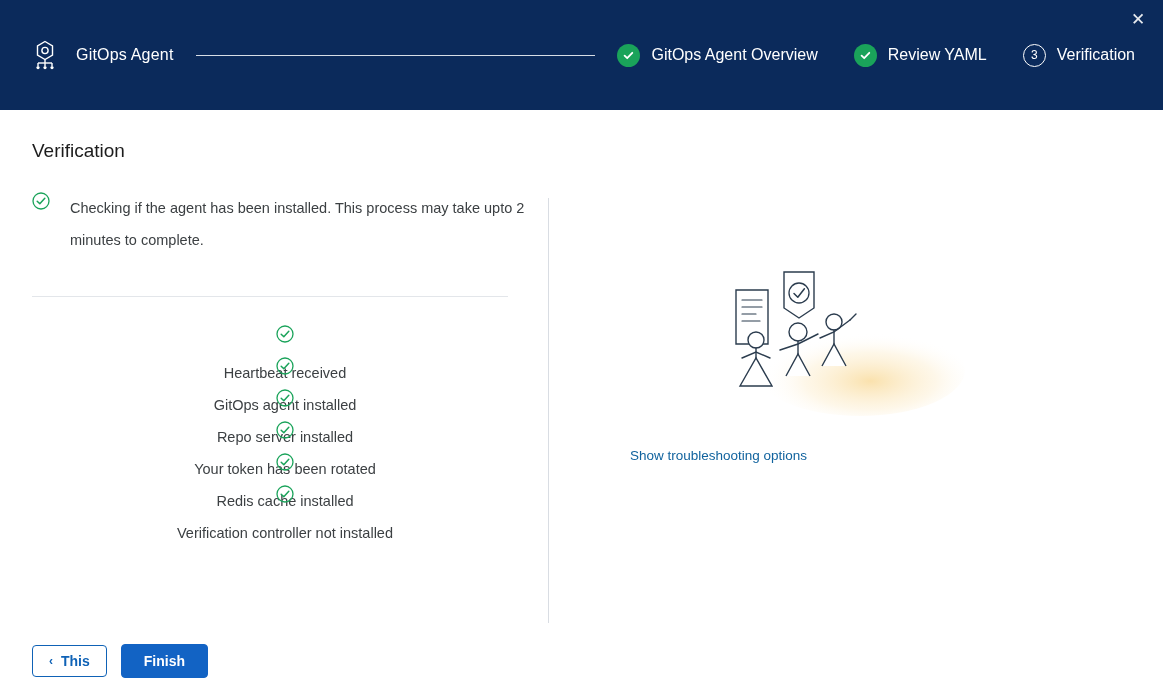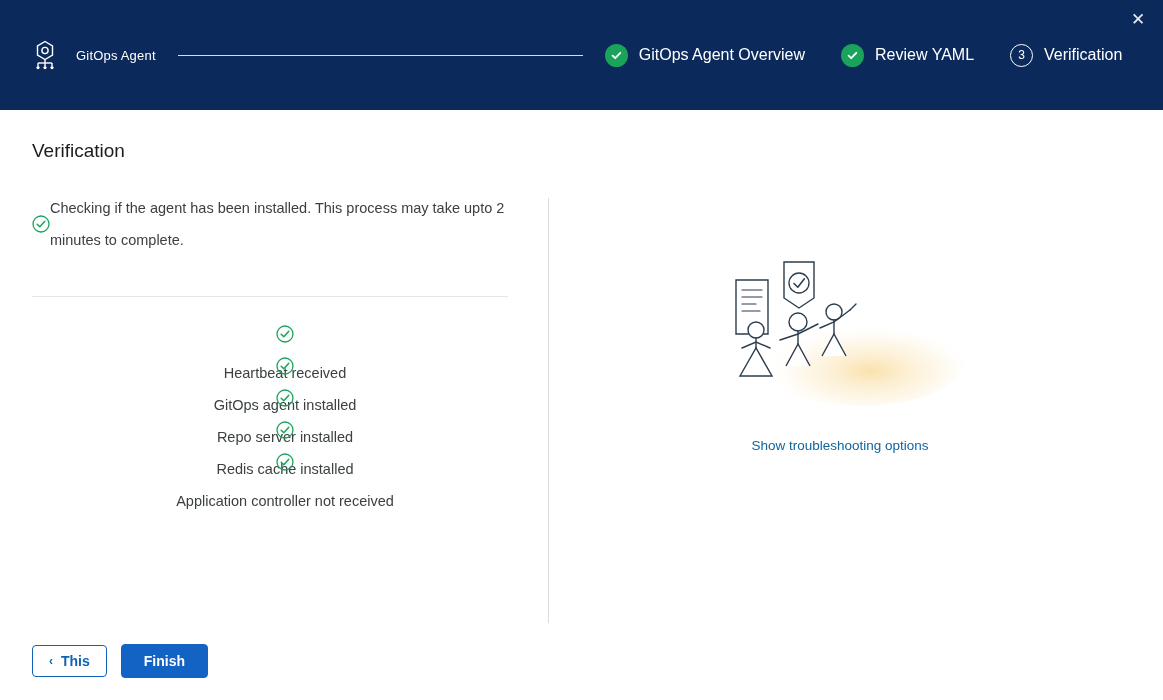--- a/index.html
+++ b/index.html
@@ -39,21 +39,21 @@
   }
   .brand {
     display: flex;
     align-items: center;
     gap: 14px;
     flex: 0 0 auto;
   }
   .brand-logo { width: 34px; height: 34px; display: block; }
   .brand-title {
     color: #ffffff;
-    font-size: 13px;
+    font-size: 16px;
     letter-spacing: .2px;
   }
   .steps {
     display: flex;
     align-items: center;
     flex: 1 1 auto;
     margin-left: 22px;
   }
   .step-line {
     flex: 1 1 auto;
@@ -121,21 +121,22 @@
     margin: 6px 0 0 0;
     height: 425px;
   }
   .right-col {
     flex: 1 1 auto;
     position: relative;
   }
 
   .status-line {
     display: flex;
-    align-items: center;
+    align-items: flex-start;
+    gap: 20px;
   }
   .status-text {
     font-size: 14.5px;
     color: #3c4043;
     line-height: 32px;
     max-width: 460px;
   }
   .hr {
     height: 1px;
     background: #e3e6ea;
@@ -157,23 +158,23 @@
     font-size: 14.5px;
     color: #3c4043;
   }
 
   .check-icon { width: 18px; height: 18px; display: block; flex: 0 0 18px; }
 
   
   .illustration-wrap {
     position: absolute;
     left: 50%;
-    top: 60px;
+    top: 70px;
     transform: translateX(-50%);
-    text-align: center;
+    text-align: left;
     width: 420px;
   }
   .illu-svg { display: block; margin: 0 auto; }
   .trouble-link {
     display: inline-block;
     margin-top: 16px;
     color: #11639e;
     font-size: 13.5px;
     text-decoration: none;
     cursor: pointer;
@@ -317,39 +318,48 @@
           <div class="check-item">
             <span class="check-icon">
               <svg width="18" height="18" viewBox="0 0 18 18">
                 <circle cx="9" cy="9" r="8" stroke="#1aa35a" stroke-width="1.3" fill="none"></circle>
                 <path d="M5.2 9.2 L7.8 11.7 L12.8 6.3" stroke="#1aa35a" stroke-width="1.5" fill="none" stroke-linecap="round" stroke-linejoin="round"></path>
               </svg>
             </span>
             <span class="check-item-label">Repo server installed</span>
           </div>
 
+          <div class="check-item">
+            <span class="check-icon">
+              <svg width="18" height="18" viewBox="0 0 18 18">
+                <circle cx="9" cy="9" r="8" stroke="#1aa35a" stroke-width="1.3" fill="none"></circle>
+                <path d="M5.2 9.2 L7.8 11.7 L12.8 6.3" stroke="#1aa35a" stroke-width="1.5" fill="none" stroke-linecap="round" stroke-linejoin="round"></path>
+              </svg>
+            </span>
+            <span class="check-item-label">Your token has been rotated</span>
+          </div>
 
           <div class="check-item">
             <span class="check-icon">
               <svg width="18" height="18" viewBox="0 0 18 18">
                 <circle cx="9" cy="9" r="8" stroke="#1aa35a" stroke-width="1.3" fill="none"></circle>
                 <path d="M5.2 9.2 L7.8 11.7 L12.8 6.3" stroke="#1aa35a" stroke-width="1.5" fill="none" stroke-linecap="round" stroke-linejoin="round"></path>
               </svg>
             </span>
             <span class="check-item-label">Redis cache installed</span>
           </div>
 
           <div class="check-item">
             <span class="check-icon">
               <svg width="18" height="18" viewBox="0 0 18 18">
                 <circle cx="9" cy="9" r="8" stroke="#1aa35a" stroke-width="1.3" fill="none"></circle>
                 <path d="M5.2 9.2 L7.8 11.7 L12.8 6.3" stroke="#1aa35a" stroke-width="1.5" fill="none" stroke-linecap="round" stroke-linejoin="round"></path>
               </svg>
             </span>
-            <span class="check-item-label">Application controller not received</span>
+            <span class="check-item-label">Verification controller not installed</span>
           </div>
 
         </div>
       </div>
 
       <div class="divider-v"></div>
 
       <div class="right-col">
         <div class="illustration-wrap">
 

